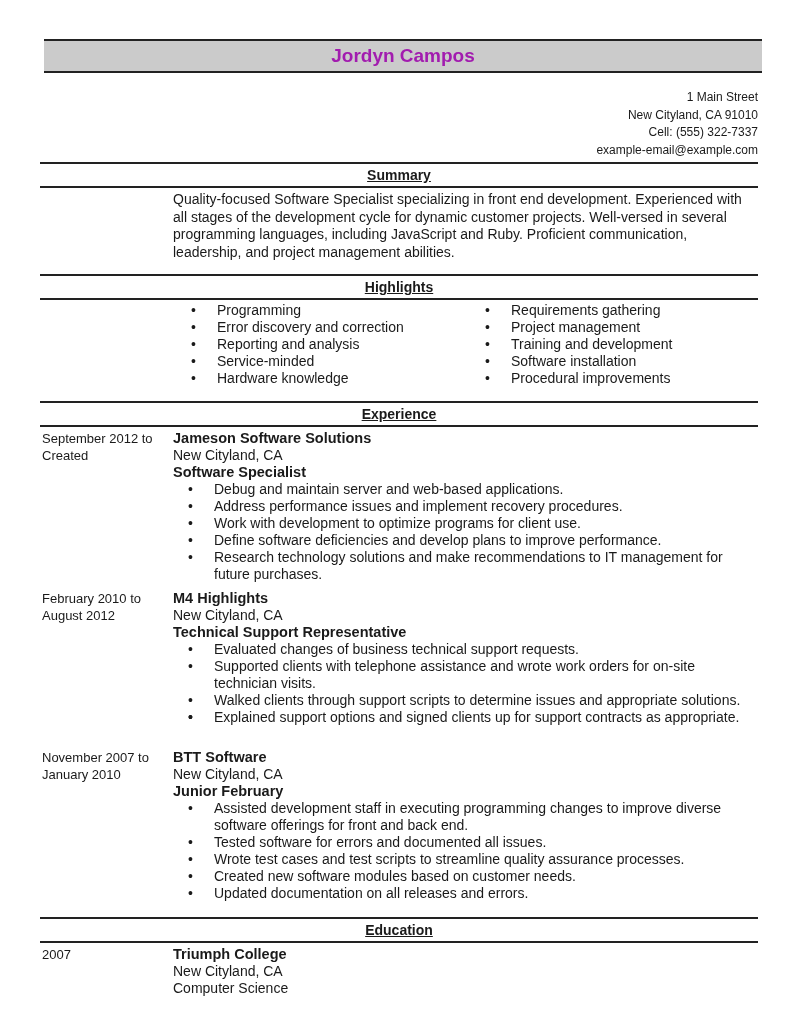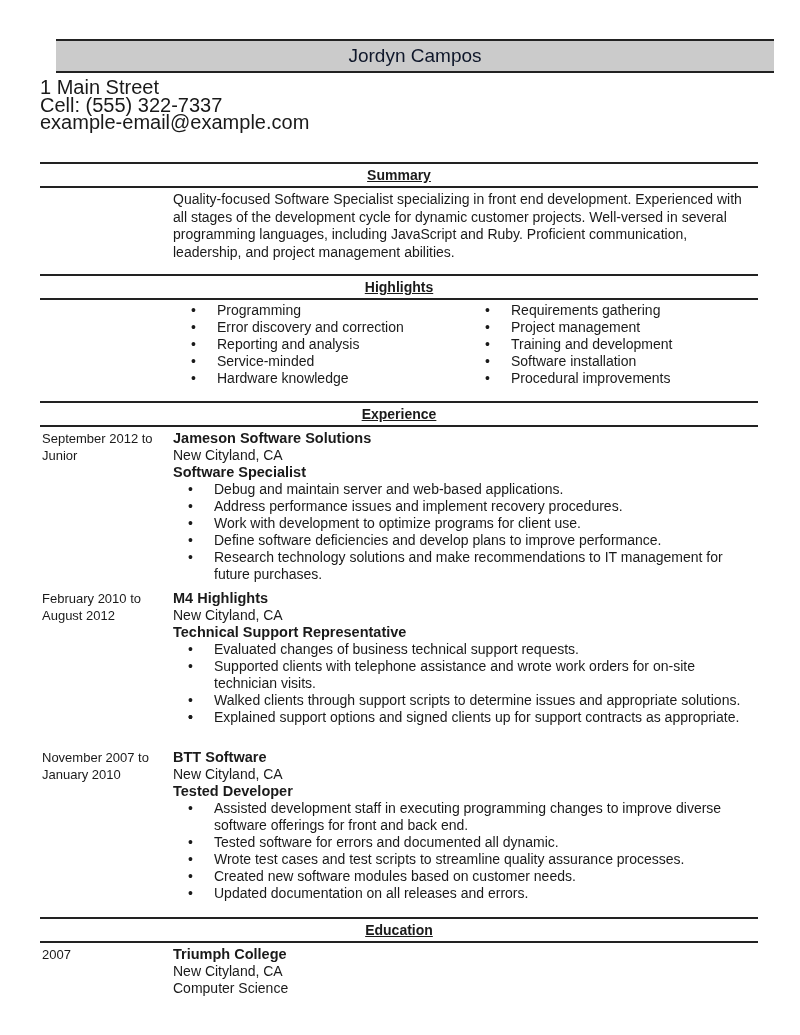--- a/index.html
+++ b/index.html
@@ -17,40 +17,40 @@
       font-size: 14px;
     }
     .page {
       position: absolute;
       left: 40px;
       top: 0;
       width: 718px;
     }
     .name-bar {
       position: absolute;
-      left: 16px;
+      left: 4px;
       top: 39px;
       width: 718px;
       height: 30px;
       background: #cbcbcb;
       border-top: 2px solid #222;
       border-bottom: 2px solid #222;
       text-align: center;
       line-height: 30px;
       font-size: 19px;
-      font-weight: normal;
-      color: #0f172a;
+      font-weight: bold;
+      color: #a21caf;
     }
     .contact {
       position: absolute;
       left: 0;
-      top: 79px;
-      width: 718px;
-      text-align: left;
-      font-size: 20px;
+      top: 89px;
+      width: 718px;
+      text-align: right;
+      font-size: 12px;
       line-height: 17.5px;
     }
     .contact div { white-space: nowrap; }
 
     .section-head {
       position: absolute;
       left: 0;
       width: 718px;
       height: 22px;
       border-top: 2px solid #222;
@@ -132,20 +132,21 @@
 <body>
 
 <div class="page">
 
   <div class="name-bar">
     <span>Jordyn Campos</span>
   </div>
 
   <div class="contact">
     <div>1 Main Street</div>
+    <div>New Cityland, CA 91010</div>
     <div>Cell: (555) 322-7337</div>
     <div>example-email@example.com</div>
   </div>
 
   <div class="section-head" style="top:162px;">
     <span>Summary</span>
   </div>
   <div class="summary-text">Quality-focused Software Specialist specializing in front end development. Experienced with all stages of the development cycle for dynamic customer projects. Well-versed in several programming languages, including JavaScript and Ruby. Proficient communication, leadership, and project management abilities.</div>
 
   <div class="section-head" style="top:274px;">
@@ -166,21 +167,21 @@
     <li><span class="bullet">•</span><span>Procedural improvements</span></li>
   </ul>
 
   <div class="section-head" style="top:401px;">
     <span>Experience</span>
   </div>
 
   <div class="job" style="top:430px;">
     <div class="dates">
       <div>September 2012 to</div>
-      <div>Junior</div>
+      <div>Created</div>
     </div>
     <div class="body">
       <div class="company">Jameson Software Solutions</div>
       <div>New Cityland, CA</div>
       <div class="title">Software Specialist</div>
       <ul>
         <li><span class="bullet">•</span><span>Debug and maintain server and web-based applications.</span></li>
         <li><span class="bullet">•</span><span>Address performance issues and implement recovery procedures.</span></li>
         <li><span class="bullet">•</span><span>Work with development to optimize programs for client use.</span></li>
         <li><span class="bullet">•</span><span>Define software deficiencies and develop plans to improve performance.</span></li>
@@ -209,24 +210,24 @@
   </div>
 
   <div class="job" style="top:749px;">
     <div class="dates">
       <div>November 2007 to</div>
       <div>January 2010</div>
     </div>
     <div class="body">
       <div class="company">BTT Software</div>
       <div>New Cityland, CA</div>
-      <div class="title">Tested Developer</div>
+      <div class="title">Junior February</div>
       <ul>
         <li><span class="bullet">•</span><span>Assisted development staff in executing programming changes to improve diverse software offerings for front and back end.</span></li>
-        <li><span class="bullet">•</span><span>Tested software for errors and documented all dynamic.</span></li>
+        <li><span class="bullet">•</span><span>Tested software for errors and documented all issues.</span></li>
         <li><span class="bullet">•</span><span>Wrote test cases and test scripts to streamline quality assurance processes.</span></li>
         <li><span class="bullet">•</span><span>Created new software modules based on customer needs.</span></li>
         <li><span class="bullet">•</span><span>Updated documentation on all releases and errors.</span></li>
       </ul>
     </div>
   </div>
 
   <div class="section-head" style="top:917px;">
     <span>Education</span>
   </div>

